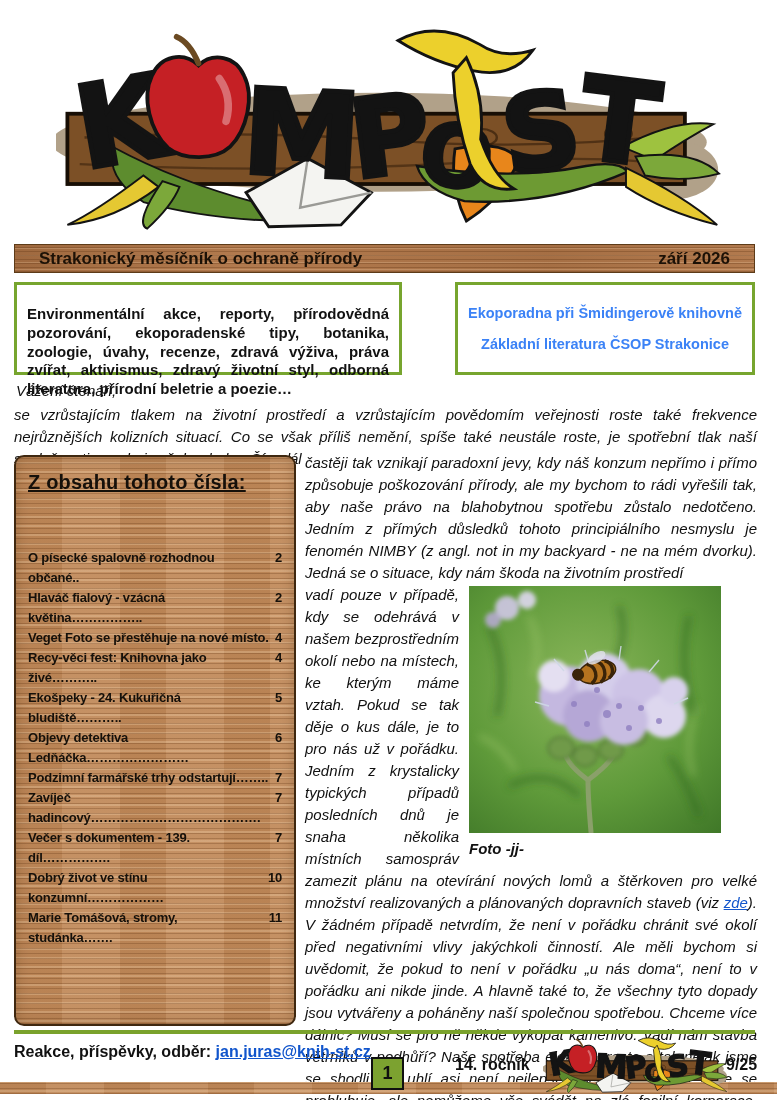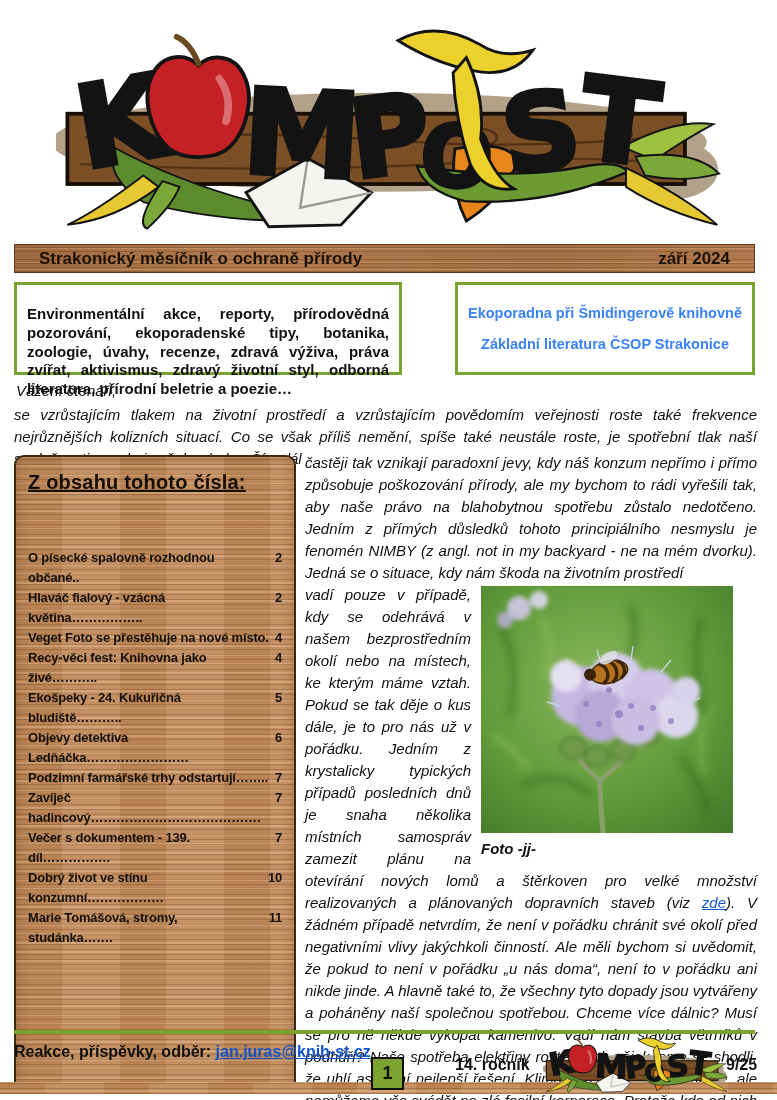--- a/index.html
+++ b/index.html
@@ -47,35 +47,35 @@
   .info-box.left{left:14px;width:388px;padding:20px 10px;
     font-weight:bold;font-size:15px;line-height:1.25;text-align:justify;color:#121212;}
   .info-box.right{left:455px;width:300px;display:flex;flex-direction:column;
     justify-content:space-evenly;text-align:center;font-weight:bold;font-size:14.5px;color:#3b82f6;padding:4px 8px;}
   
   .salutation{position:absolute;left:16px;top:382px;font-style:italic;font-size:15px;text-align:center;}
   .intro-par{position:absolute;left:14px;top:404px;width:743px;
     font-style:italic;font-size:15px;line-height:22px;text-align:justify;}
   
   .toc{
-    position:absolute;left:14px;top:455px;width:282px;height:637px;box-sizing:border-box;
+    position:absolute;left:14px;top:455px;width:282px;height:571px;box-sizing:border-box;
     border:2px solid #3f2810;border-radius:10px;
     padding:12px 12px 10px 12px;
     box-shadow:inset 0 0 14px rgba(60,30,8,.25);
   }
   .toc-title{font-size:20px;font-weight:bold;text-decoration:underline;color:#15100a;margin:2px 0 54px 0;letter-spacing:.2px;}
   .toc-item{display:flex;justify-content:space-between;align-items:baseline;
     font-weight:bold;font-size:13px;color:#15100a;line-height:20px;letter-spacing:-.2px;}
   .toc-item .pg{margin-left:6px;}
   
   .article{position:absolute;left:305px;top:452px;width:452px;
     font-style:italic;font-size:15px;line-height:22px;text-align:justify;color:#101010;}
   .article p{margin:0 0 0 0;}
   a.doc-link{color:#1155cc;text-decoration:underline;font-weight:inherit;}
-  figure.photo{float:right;width:272px;margin:2px 4px 2px 10px;font-style:normal;}
+  figure.photo{float:right;width:272px;margin:2px 16px 2px 10px;font-style:normal;}
   figure.photo svg{display:block;width:252px;height:247px;}
   figcaption{font-weight:bold;font-style:italic;font-size:15px;margin-top:5px;color:#111;}
   
   .green-rule{position:absolute;left:14px;top:1030px;width:741px;height:4px;background:#7aa22c;}
   .footer-links{position:absolute;left:14px;top:1040px;font-weight:bold;font-size:16px;line-height:24px;}
   .footer-links .lbl{color:#111;}
   .page-num{
     position:absolute;left:371px;top:1057px;width:33px;height:33px;box-sizing:border-box;
     background:#7ca230;border:2px solid #101010;z-index:3;
     display:flex;align-items:center;justify-content:center;
@@ -144,21 +144,21 @@
 <div class="page">
 
   <div class="masthead" role="img" aria-label="KOMPOST">
     <svg>
         <use href="#kompost-logo"></use>
       </svg>
   </div>
 
   <div class="header-bar wood">
     <span>Strakonický měsíčník o ochraně přírody</span>
-    <span>září 2024</span>
+    <span>září 2026</span>
   </div>
 
   <div class="info-box left">
     <span>Environmentální akce, reporty, přírodovědná pozorování, eko­poradenské tipy, botanika, zoologie, úvahy, recenze, zdravá výživa, práva zvířat, aktivismus, zdravý životní styl, odborná literatura, přírodní beletrie a poezie…</span>
   </div>
   <div class="info-box right">
     <span>Ekoporadna při Šmidingerově knihovně</span>
     <span>Základní literatura ČSOP Strakonice</span>
   </div>
 

